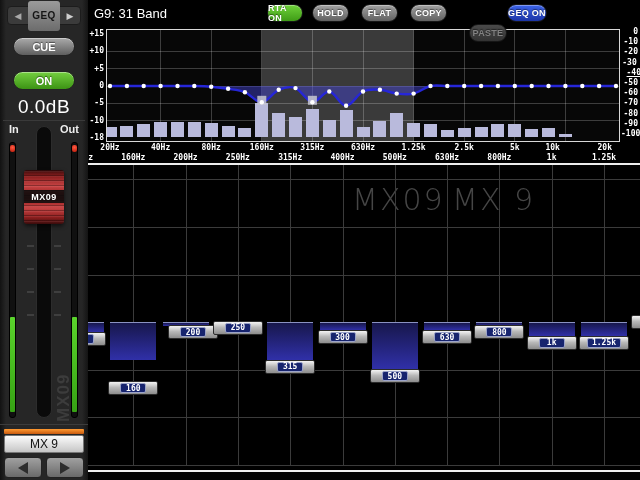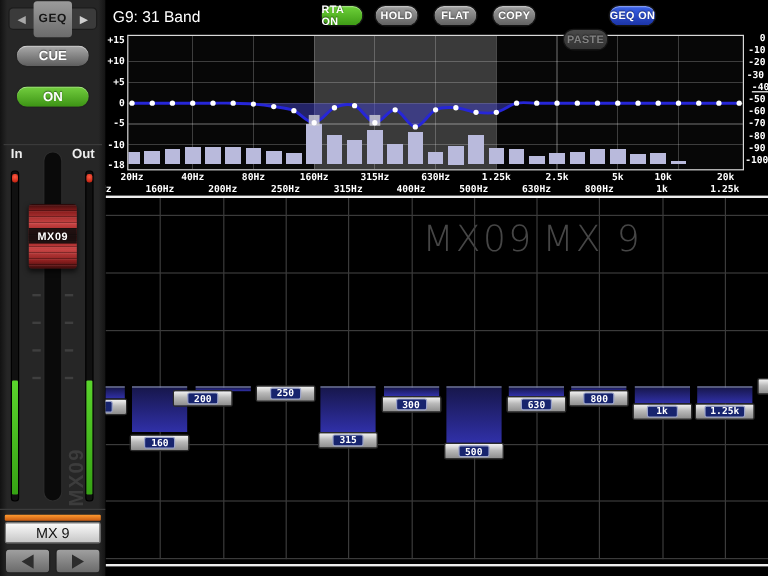--- a/index.html
+++ b/index.html
@@ -94,20 +94,21 @@
 <div id="app">
 
   <div id="sidebar">
     <div class="navctl">
       <span class="navarrow">◀</span>
       <span class="navmid">GEQ</span>
       <span class="navarrow" style="color:#cfcfcf">▶</span>
     </div>
     <div class="pillbtn" id="cueBtn">CUE</div>
     <div class="pillbtn" id="onBtn">ON</div>
+    <div id="gainReadout">0.0dB</div>
     <div id="sbDiv1"></div>
     <span class="iolabel" id="inLbl">In</span>
     <span class="iolabel" id="outLbl">Out</span>
     <div class="meter" id="meterL">
       <div class="peakled"></div>
       <div class="greenseg"></div>
     </div>
     <div class="meter" id="meterR">
       <div class="peakled"></div>
       <div class="greenseg"></div>
@@ -292,25 +293,25 @@
       <div class="fgridh" style="top: 227px;"></div>
       <div class="fgridh" style="top: 274.5px;"></div>
       <div class="fgridh" style="top: 369.5px;"></div>
       <div class="fgridh" style="top: 417px;"></div>
       <div class="fgridh" style="top: 464.5px;"></div>
       <div class="gfill" style="left: -30px; top: 322px; height: 10.1px;"></div>
       <div class="ghandle" style="left: -32px; top: 332.1px;">
         <div class="gplate">125</div>
       </div>
       <div class="gfill" style="left: 22.3px; top: 322px; height: 37.6px;"></div>
-      <div class="ghandle" style="left: 20.3px; top: 362px;">
+      <div class="ghandle" style="left: 20.3px; top: 381px;">
         <div class="gplate">160</div>
       </div>
       <div class="gfill" style="left: 74.6px; top: 322px; height: 3.5px;"></div>
-      <div class="ghandle" style="left: 56px; top: 325.4px;">
+      <div class="ghandle" style="left: 80px; top: 325.4px;">
         <div class="gplate">200</div>
       </div>
       <div class="ghandle" style="left: 124.9px; top: 320.7px;">
         <div class="gplate">250</div>
       </div>
       <div class="gfill" style="left: 179.2px; top: 322px; height: 37.6px;"></div>
       <div class="ghandle" style="left: 177.2px; top: 359.6px;">
         <div class="gplate">315</div>
       </div>
       <div class="gfill" style="left: 231.5px; top: 322px; height: 8.2px;"></div>

